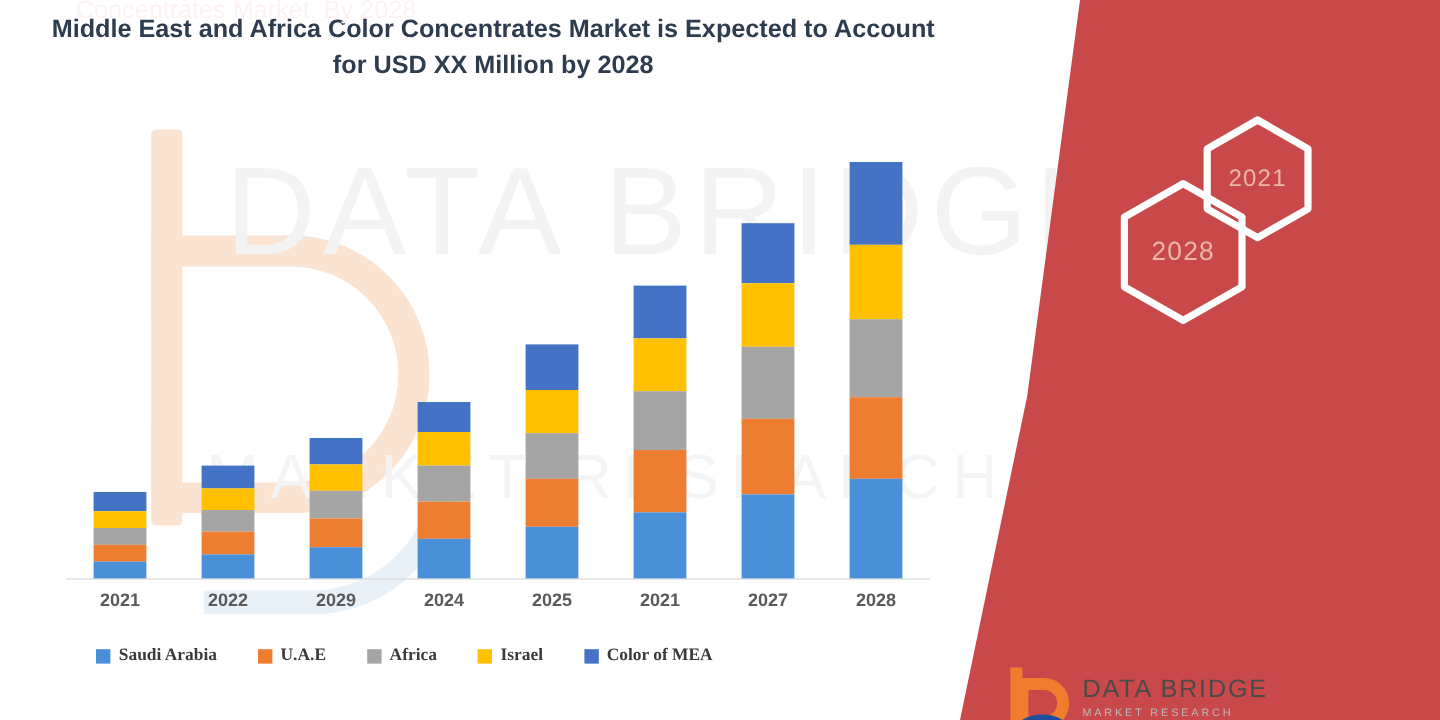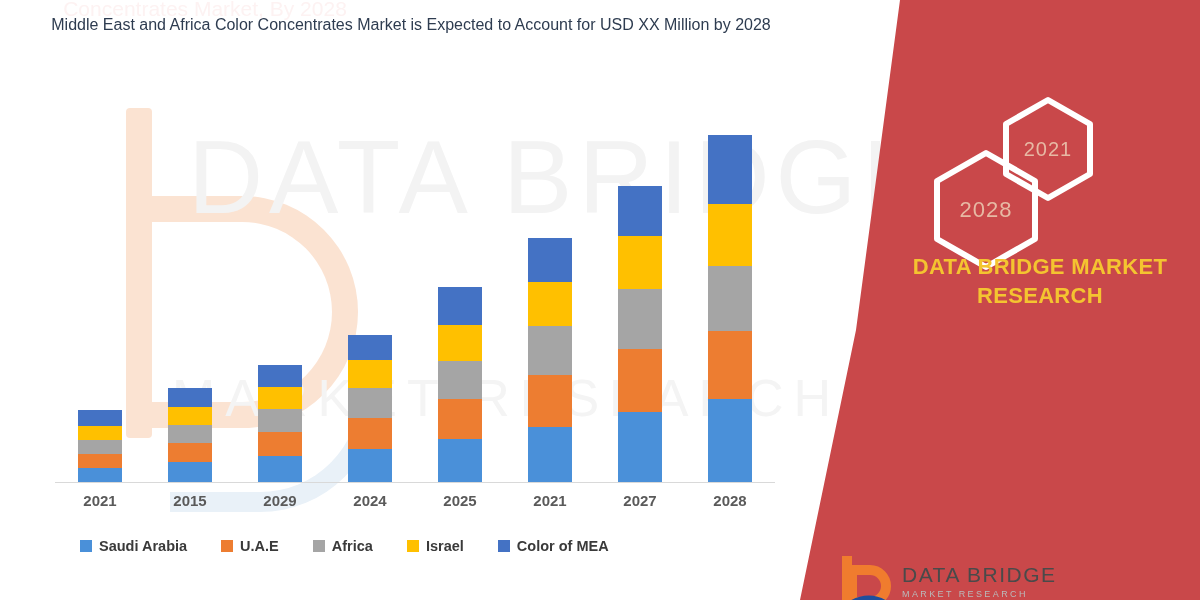--- a/index.html
+++ b/index.html
@@ -76,23 +76,23 @@
     color: #f4f4f4;
   }
 
   
   #chart-title {
     position: absolute;
     left: 36px; top: 10px;
     width: 750px;
     text-align: center;
     color: #2e3c50;
-    font-size: 16px;
+    font-size: 21px;
     line-height: 30px;
-    font-weight: 400;
+    font-weight: 700;
   }
 
   
   #plot {
     position: absolute;
     left: 55px;
     top: 95px;
     width: 720px;
     height: 388px;
   }
@@ -138,20 +138,21 @@
   }
 
   
   #legend {
     position: absolute;
     left: 80px;
     top: 538px;
     width: 680px;
     display: flex;
     align-items: center;
+    font-family: Liberation Serif, serif;
   }
   .legend-item {
     display: flex;
     align-items: center;
     margin-right: 34px;
   }
   .legend-swatch {
     width: 12px; height: 12px;
     margin-right: 7px;
     flex: none;
@@ -331,21 +332,21 @@
             <div class="seg" title="Israel 2028: 62" style="height: 62px; background: rgb(255, 192, 0);"></div>
             <div class="seg" title="Egypt 2028: 65" style="height: 65px; background: rgb(165, 165, 165);"></div>
             <div class="seg" title="U.A.E 2028: 68" style="height: 68px; background: rgb(237, 125, 49);"></div>
             <div class="seg" title="Saudi Arabia 2028: 83" style="height: 83px; background: rgb(74, 144, 217);"></div>
           </div>
         </div>
       </div>
 
     <div id="xlabels">
         <div class="xtick">2021</div>
-        <div class="xtick">2015</div>
+        <div class="xtick">2022</div>
         <div class="xtick">2029</div>
         <div class="xtick">2024</div>
         <div class="xtick">2025</div>
         <div class="xtick">2021</div>
         <div class="xtick">2027</div>
         <div class="xtick">2028</div>
       </div>
 
     <div id="legend">
         <div class="legend-item">
@@ -382,21 +383,20 @@
     <span>2028</span>
   </div>
 
   <div class="hex" id="hex-2021">
     <svg width="96" height="106" viewBox="0 0 96 106">
       <polygon points="48,4 90,28 90,78 48,102 6,78 6,28" fill="none" stroke="#ffffff" stroke-width="6" stroke-linejoin="round"></polygon>
     </svg>
     <span>2021</span>
   </div>
 
-  <div id="brand-name">DATA BRIDGE MARKET RESEARCH</div>
 
   <div id="logo-lockup">
     <div id="logo-mark">
       <svg width="52" height="60" viewBox="0 0 52 60">
         <rect x="2" y="0" width="10" height="44" fill="#f07c2e"></rect>
         <path d="M12 14 H30 A16 16 0 0 1 30 46 H12 Z" fill="none" stroke="#f07c2e" stroke-width="10"></path>
         <path d="M6 52 C20 40 38 40 50 52" fill="none" stroke="#1f4e9c" stroke-width="7"></path>
       </svg>
     </div>
     <div id="logo-text">

